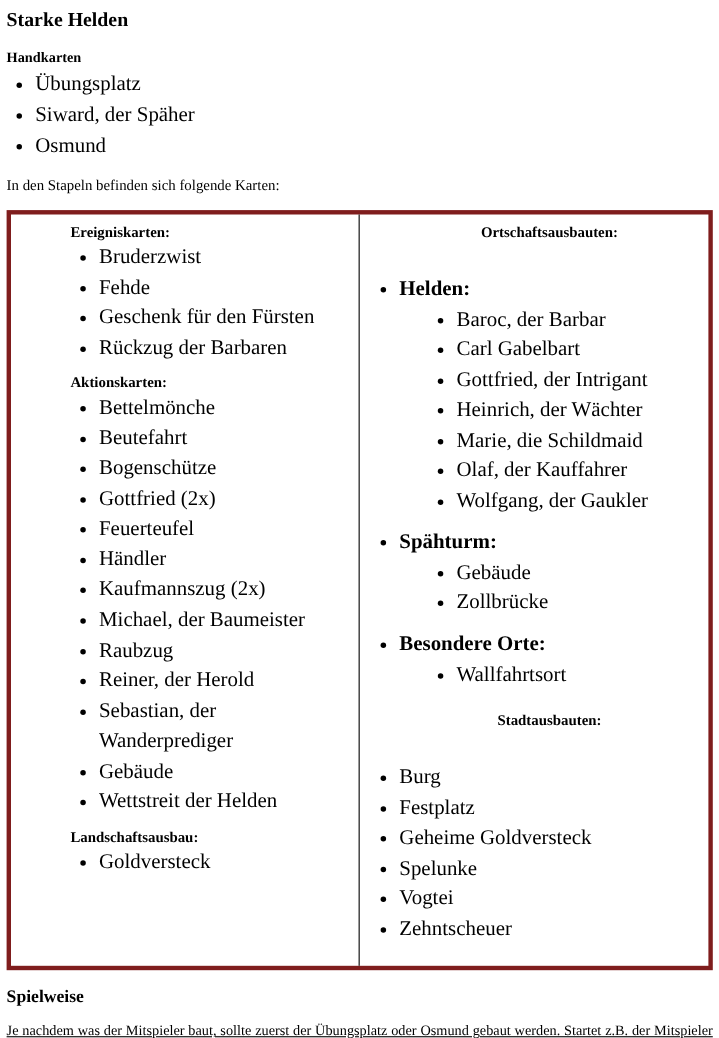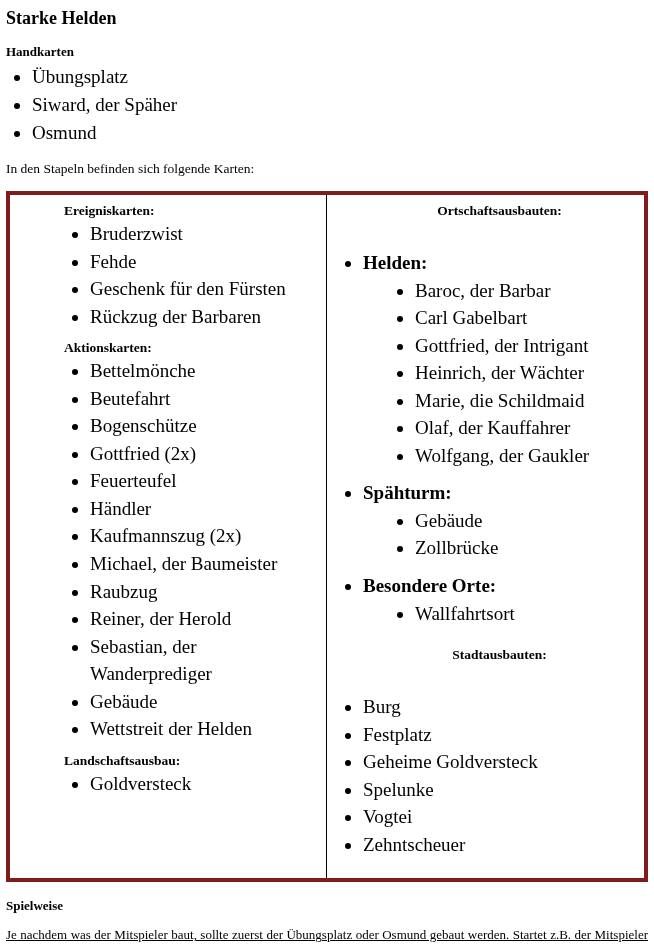--- a/index.html
+++ b/index.html
@@ -96,21 +96,21 @@
     margin-bottom: 2px;
     margin-top: 30px;
   }
   .nested-list > li {
     margin-bottom: 0;
   }
   .gap-sm {
     height: 10px;
   }
   .spielweise-head {
-    font-size: 13px;
+    font-size: 16px;
     font-weight: bold;
     margin: 16px 0 12px 0;
   }
   .body-text {
     font-size: 13px;
     line-height: 1.42;
     text-align: justify;
     margin: 0;
     text-decoration: underline;
   }

